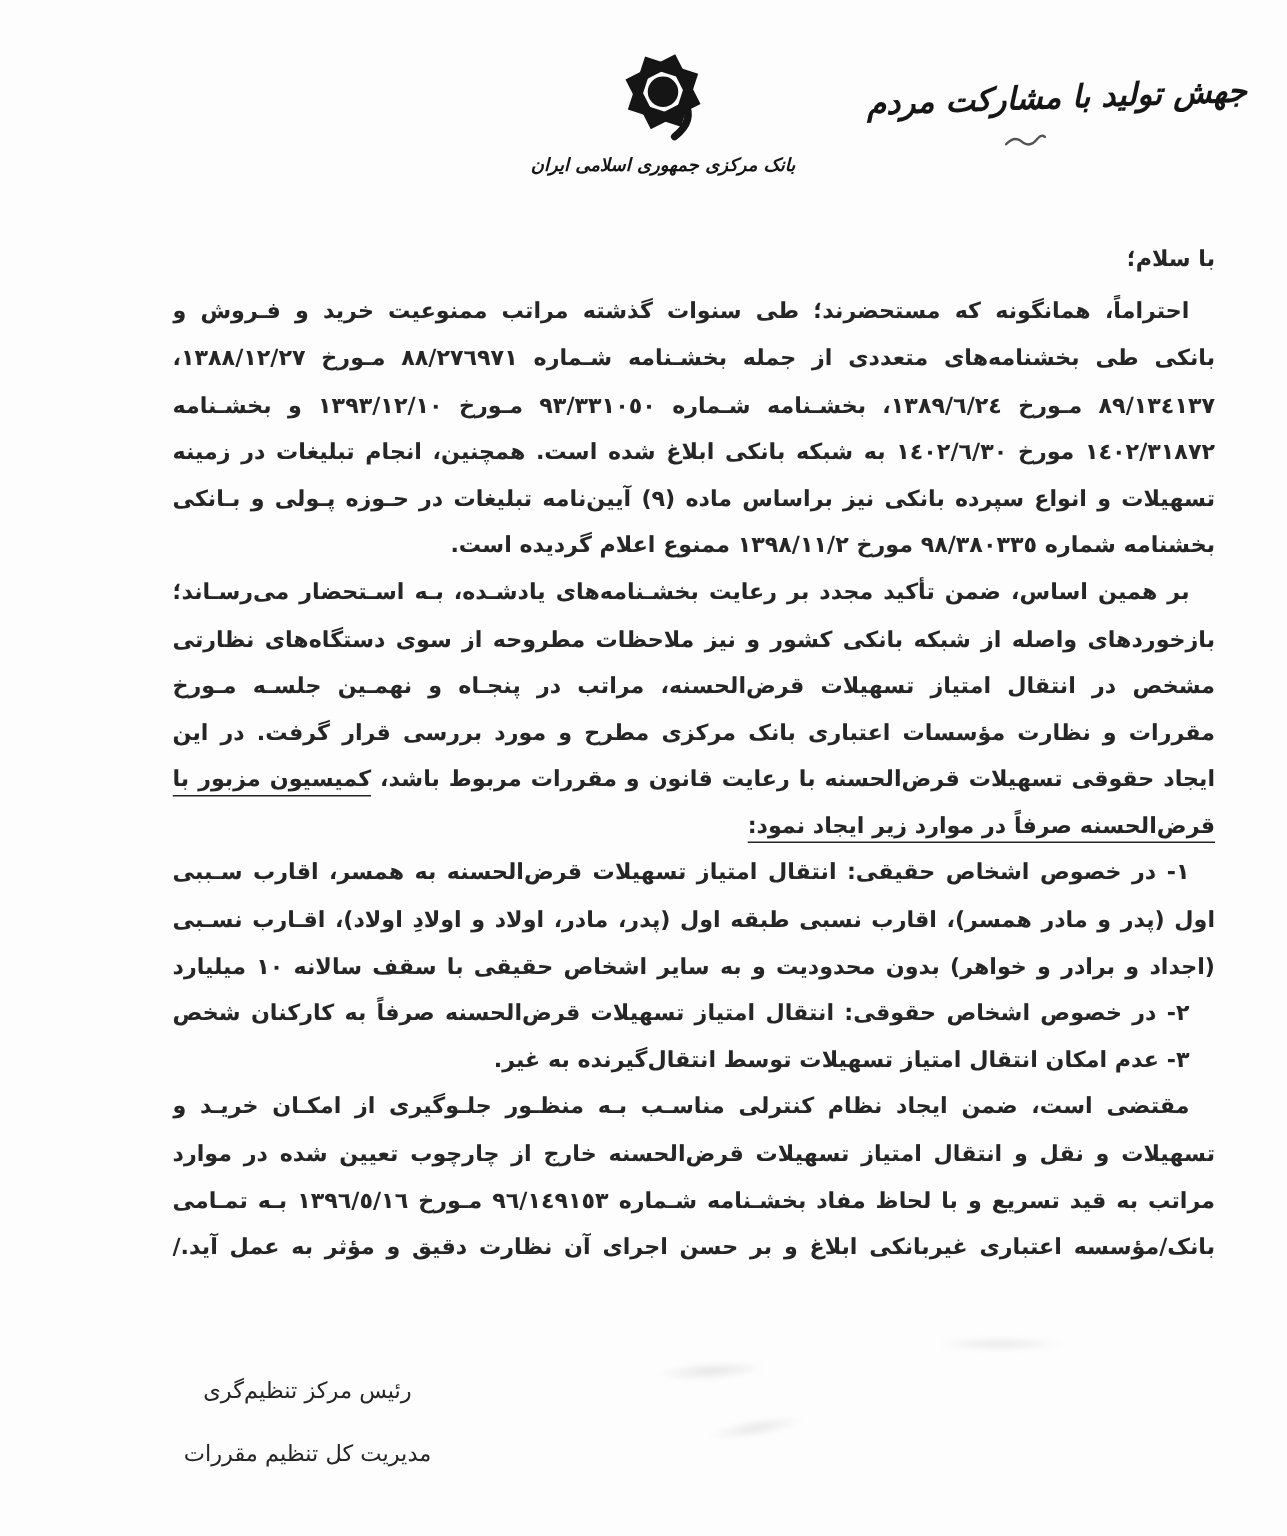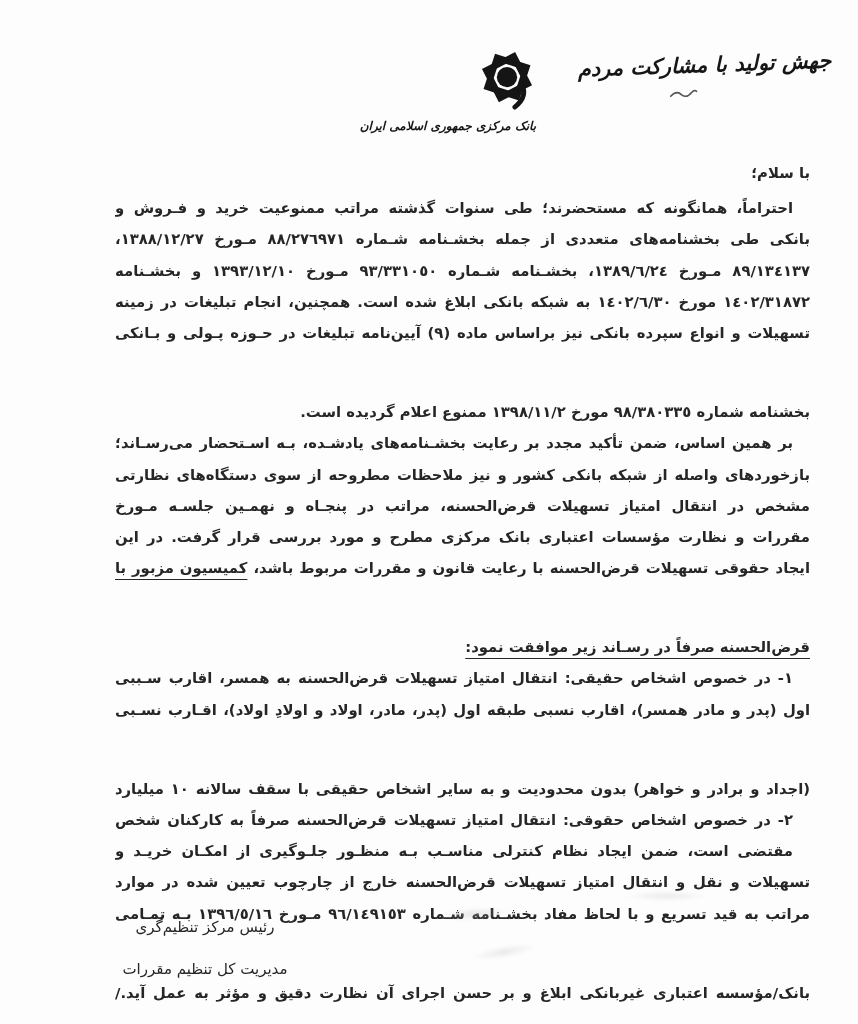--- a/index.html
+++ b/index.html
@@ -18,42 +18,42 @@
     position:absolute;top:52px;right:26px;
     direction:rtl;text-align:center;
     transform:rotate(-2deg);
     font-family:"DejaVu Serif","Liberation Serif",serif;
     font-style:italic;font-weight:bold;
     font-size:21px;line-height:26px;
     white-space:nowrap;color:#161616;
   }
   .slogan .flourish{display:block;margin:10px auto 0 90px;opacity:.8;}
   .brand{
-    position:absolute;top:50px;left:348px;width:188px;
-    text-align:right;direction:rtl;
+    position:absolute;top:34px;left:348px;width:188px;
+    text-align:center;direction:rtl;
   }
   .brand .bank-name{
     margin-top:3px;
     font-family:"DejaVu Serif","Liberation Serif",serif;
     font-style:italic;font-weight:bold;
     font-size:12px;white-space:nowrap;color:#161616;
   }
   
   .body{
     position:absolute;top:157px;right:48px;left:115px;
     direction:rtl;
     font-size:14.8px;font-weight:bold;color:#262626;
   }
   .ln{
     display:block;height:31.2px;line-height:31.2px;
     overflow:hidden;
     text-align:justify;text-align-last:justify;
   }
   .ln.sal{text-align:left;text-align-last:right;margin-bottom:4px;}
-  .ln.endline{text-align-last:right;margin-top:48px;}
+  .ln.endline{text-align-last:right;}
   .ln.ind{padding-right:17px;}
   .u{text-decoration:underline;text-underline-offset:6px;text-decoration-thickness:1px;}
   
   .sig{
     position:absolute;top:906px;left:116px;width:178px;
     direction:rtl;text-align:center;
     font-size:15px;font-weight:normal;color:#262626;
   }
   .sig .ln{height:42px;line-height:42px;text-align:center;text-align-last:center;}
   
@@ -100,28 +100,29 @@
     <div class="ln">٨٩/١٣٤١٣٧ مـورخ ١٣٨٩/٦/٢٤، بخشـنامه شـماره ٩٣/٣٣١٠٥٠ مـورخ ١٣٩٣/١٢/١٠ و بخشـنامه شـماره</div>
     <div class="ln">١٤٠٢/٣١٨٧٢ مورخ ١٤٠٢/٦/٣٠ به شبکه بانکی ابلاغ شده است. همچنین، انجام تبلیغات در زمینه خرید و فروش</div>
     <div class="ln">تسهیلات و انواع سپرده بانکی نیز براساس ماده (٩) آیین‌نامه تبلیغات در حـوزه پـولی و بـانکی کشـور ابلاغـی طـی</div>
     <div class="ln endline">بخشنامه شماره ٩٨/٣٨٠٣٣٥ مورخ ١٣٩٨/١١/٢ ممنوع اعلام گردیده است.</div>
 
     <div class="ln ind">بر همین اساس، ضمن تأکید مجدد بر رعایت بخشـنامه‌های یادشـده، بـه اسـتحضار می‌رسـاند؛ بـا عنایـت بـه</div>
     <div class="ln">بازخوردهای واصله از شبکه بانکی کشور و نیز ملاحظات مطروحه از سوی دستگاه‌های نظارتی مبنی بر ایجاد سازوکار</div>
     <div class="ln">مشخص در انتقال امتیاز تسهیلات قرض‌الحسنه، مراتب در پنجـاه و نهمـین جلسـه مـورخ ١٤٠٣/١٠/٨ کمیسـیون</div>
     <div class="ln">مقررات و نظارت مؤسسات اعتباری بانک مرکزی مطرح و مورد بررسی قرار گرفت. در این راستا، چنان‌چه سـازوکار</div>
     <div class="ln"><span>ایجاد حقوقی تسهیلات قرض‌الحسنه با رعایت قانون و مقررات مربوط باشد، </span><span class="u">کمیسیون مزبور با انتقال امتیاز تسـهیلات</span></div>
-    <div class="ln endline"><span class="u">قرض‌الحسنه صرفاً در رسـاند زیر موافقت نمود:</span></div>
+    <div class="ln endline"><span class="u">قرض‌الحسنه صرفاً در موارد زیر ایجاد نمود:</span></div>
 
     <div class="ln ind">١- در خصوص اشخاص حقیقی: انتقال امتیاز تسهیلات قرض‌الحسنه به همسر، اقارب سـببی درجـه اول از طبقـه</div>
     <div class="ln">اول (پدر و مادر همسر)، اقارب نسبی طبقه اول (پدر، مادر، اولاد و اولادِ اولاد)، اقـارب نسـبی درجـه اول از طبقـه دوم</div>
     <div class="ln endline">(اجداد و برادر و خواهر) بدون محدودیت و به سایر اشخاص حقیقی با سقف سالانه ١٠ میلیارد ریال؛</div>
 
     <div class="ln ind">٢- در خصوص اشخاص حقوقی: انتقال امتیاز تسهیلات قرض‌الحسنه صرفاً به کارکنان شخص حقوقی مزبـور کـه</div>
 
+    <div class="ln ind endline">٣- عدم امکان انتقال امتیاز تسهیلات توسط انتقال‌گیرنده به غیر.</div>
 
     <div class="ln ind">مقتضی است، ضمن ایجاد نظام کنترلی مناسـب بـه منظـور جلـوگیری از امکـان خریـد و فـروش و واسـطه‌گری</div>
     <div class="ln">تسهیلات و نقل و انتقال امتیاز تسهیلات قرض‌الحسنه خارج از چارچوب تعیین شده در موارد فـوق، دسـتور فرماینـد</div>
     <div class="ln">مراتب به قید تسریع و با لحاظ مفاد بخشـنامه شـماره ٩٦/١٤٩١٥٣ مـورخ ١٣٩٦/٥/١٦ بـه تمـامی واحـدهای آن</div>
     <div class="ln endline">بانک/مؤسسه اعتباری غیربانکی ابلاغ و بر حسن اجرای آن نظارت دقیق و مؤثر به عمل آید./٦٦٦٨٧٤٧/ع</div>
   </div>
 
   <div class="sig">
     <div class="ln">رئیس مرکز تنظیم‌گری</div>
     <div class="ln">مدیریت کل تنظیم مقررات</div>

